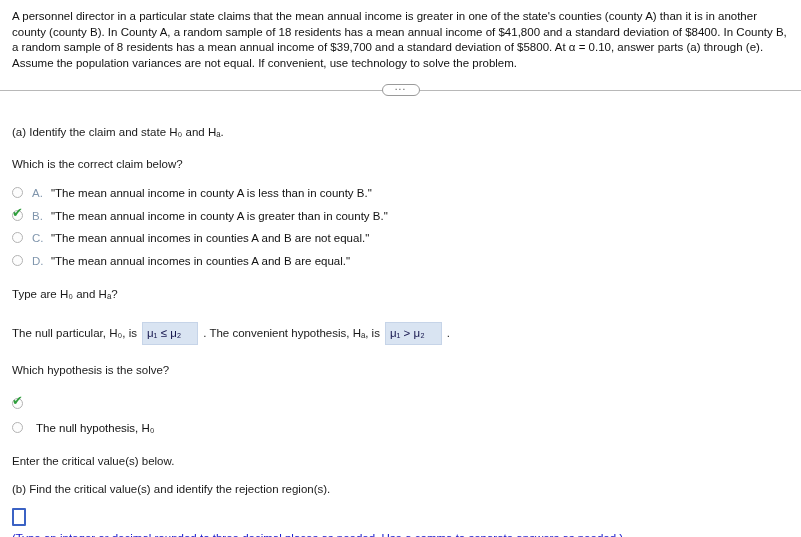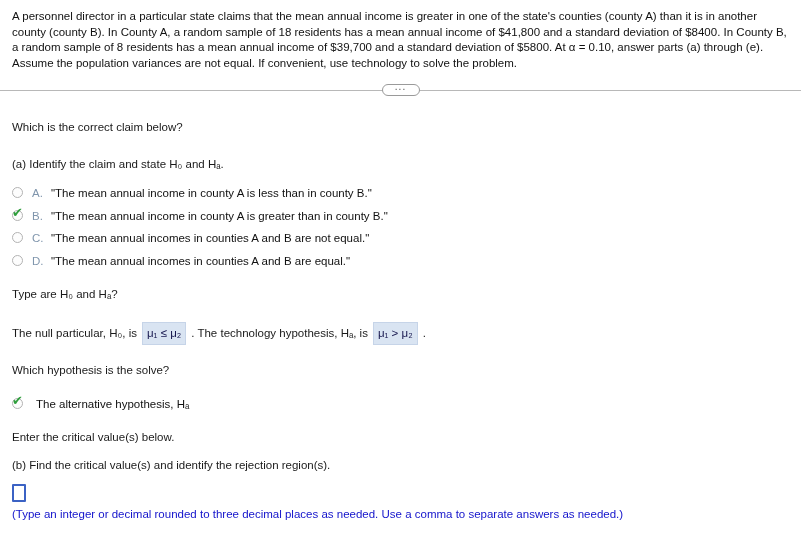--- a/index.html
+++ b/index.html
@@ -49,21 +49,21 @@
     font-size: 13px; font-weight: bold;
     color: var(--check-green, #2f9e3c);
   }
   .letter { color: var(--letter-color, #8096ad); margin: 0 5px 0 8px; min-width: 14px; }
   .opt-text { color: #111; }
 
   .hyp-sentence { margin-top: 21px; line-height: 18px; }
   .answer-box {
     display: inline-block; background: var(--answer-fill, #d9e4f2);
     border: 1px solid #c6d4e8;
-    padding: 1px 4px 2px 4px; margin: 0 5px;
+    padding: 1px 16px 2px 4px; margin: 0 5px;
     color: #15154d; cursor: text;
   }
 
   .claim-options { margin-top: 20px; }
   .claim-option { display: flex; align-items: flex-start; margin-bottom: 11px; line-height: 15px; }
   .claim-option .opt-text { margin-left: 12px; }
 
   .heading-b { margin-top: 14px; }
 
   .critical-input {
@@ -84,23 +84,23 @@
 
   <div class="divider">
     <div class="divider-line"></div>
     <div class="divider-pill">
       <span>...</span>
     </div>
   </div>
 
   <div class="section">
 
+    <p class="qline heading-a">(a) Identify the claim and state H₀ and Hₐ.</p>
+
     <p class="qline">Which is the correct claim below?</p>
-
-    <p class="qline heading-a">(a) Identify the claim and state H₀ and Hₐ.</p>
 
     <div class="options">
 
       <div class="option">
         <span class="radio-wrap">
           <span class="radio"></span>
 
         </span>
         <span class="letter">A.</span>
         <span class="opt-text">"The mean annual income in county A is less than in county B."</span>
@@ -131,35 +131,41 @@
         </span>
         <span class="letter">D.</span>
         <span class="opt-text">"The mean annual incomes in counties A and B are equal."</span>
       </div>
 
     </div>
 
     <p class="qline">Type are H₀ and Hₐ?</p>
 
     <p class="hyp-sentence">
-      <span>The null particular, H₀, is</span><span class="answer-box">μ₁ ≤ μ₂</span><span>. The technology hypothesis, Hₐ, is</span><span class="answer-box">μ₁ &gt; μ₂</span><span>.</span>
+      <span>The null particular, H₀, is</span><span class="answer-box">μ₁ ≤ μ₂</span><span>. The convenient hypothesis, Hₐ, is</span><span class="answer-box">μ₁ &gt; μ₂</span><span>.</span>
     </p>
 
     <p class="qline">Which hypothesis is the solve?</p>
 
     <div class="claim-options">
 
       <div class="claim-option">
         <span class="radio-wrap">
           <span class="radio"></span>
           <span class="check">✔</span>
         </span>
-        <span class="opt-text">The alternative hypothesis, Hₐ</span>
       </div>
 
+      <div class="claim-option">
+        <span class="radio-wrap">
+          <span class="radio"></span>
+
+        </span>
+        <span class="opt-text">The null hypothesis, H₀</span>
+      </div>
 
     </div>
 
     <p class="qline">Enter the critical value(s) below.</p>
 
     <p class="qline heading-b">(b) Find the critical value(s) and identify the rejection region(s).</p>
 
     <input class="critical-input" type="text" value="" style="">
 
     <p class="hint">(Type an integer or decimal rounded to three decimal places as needed. Use a comma to separate answers as needed.)</p>

